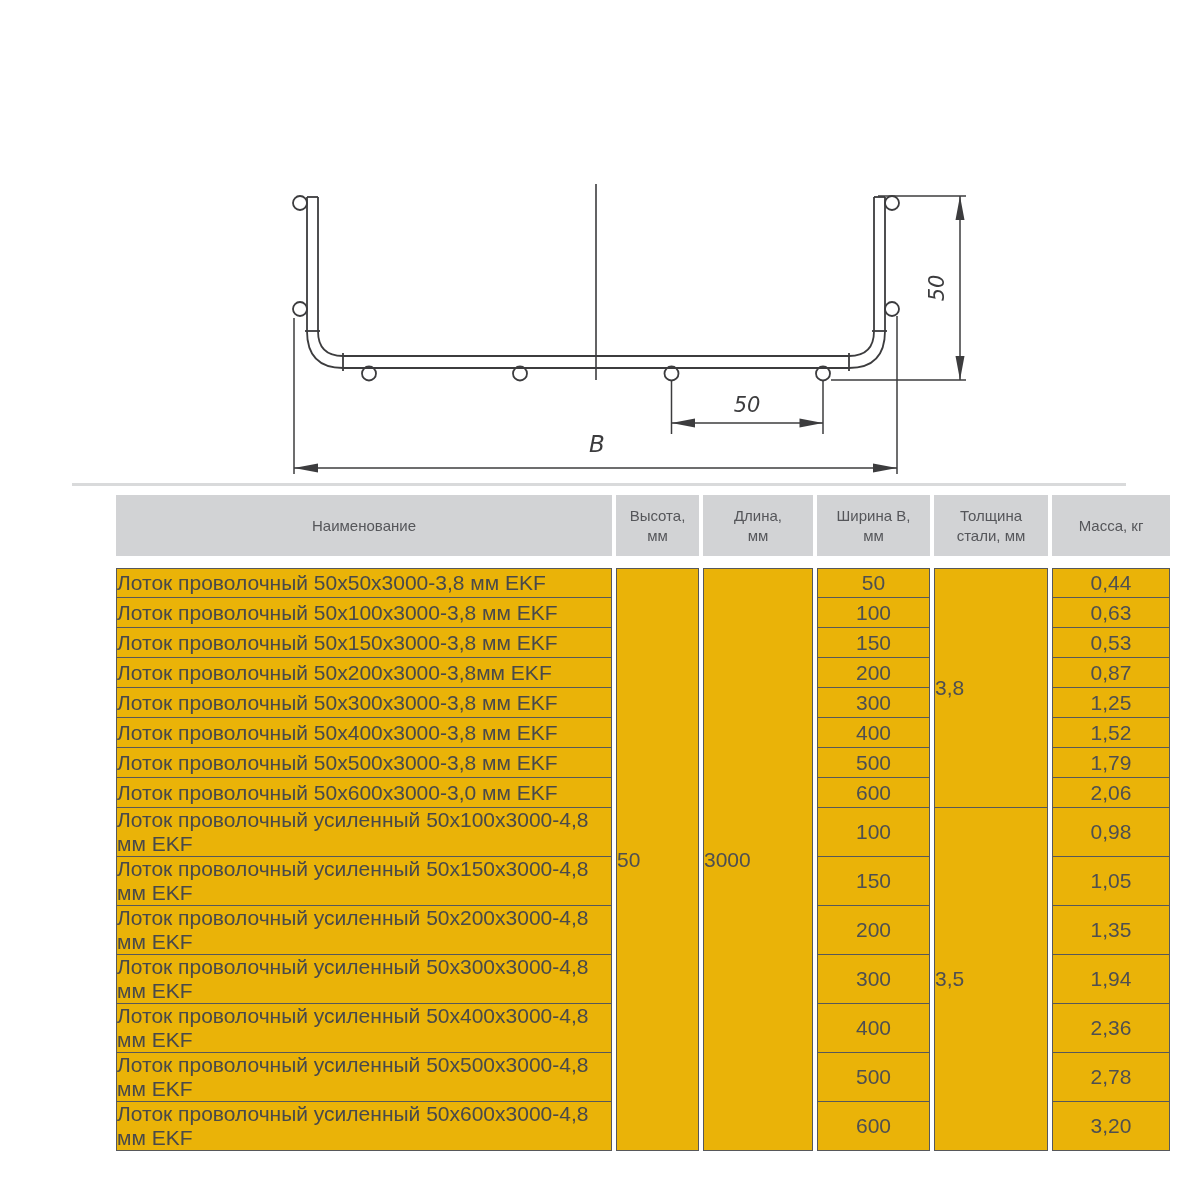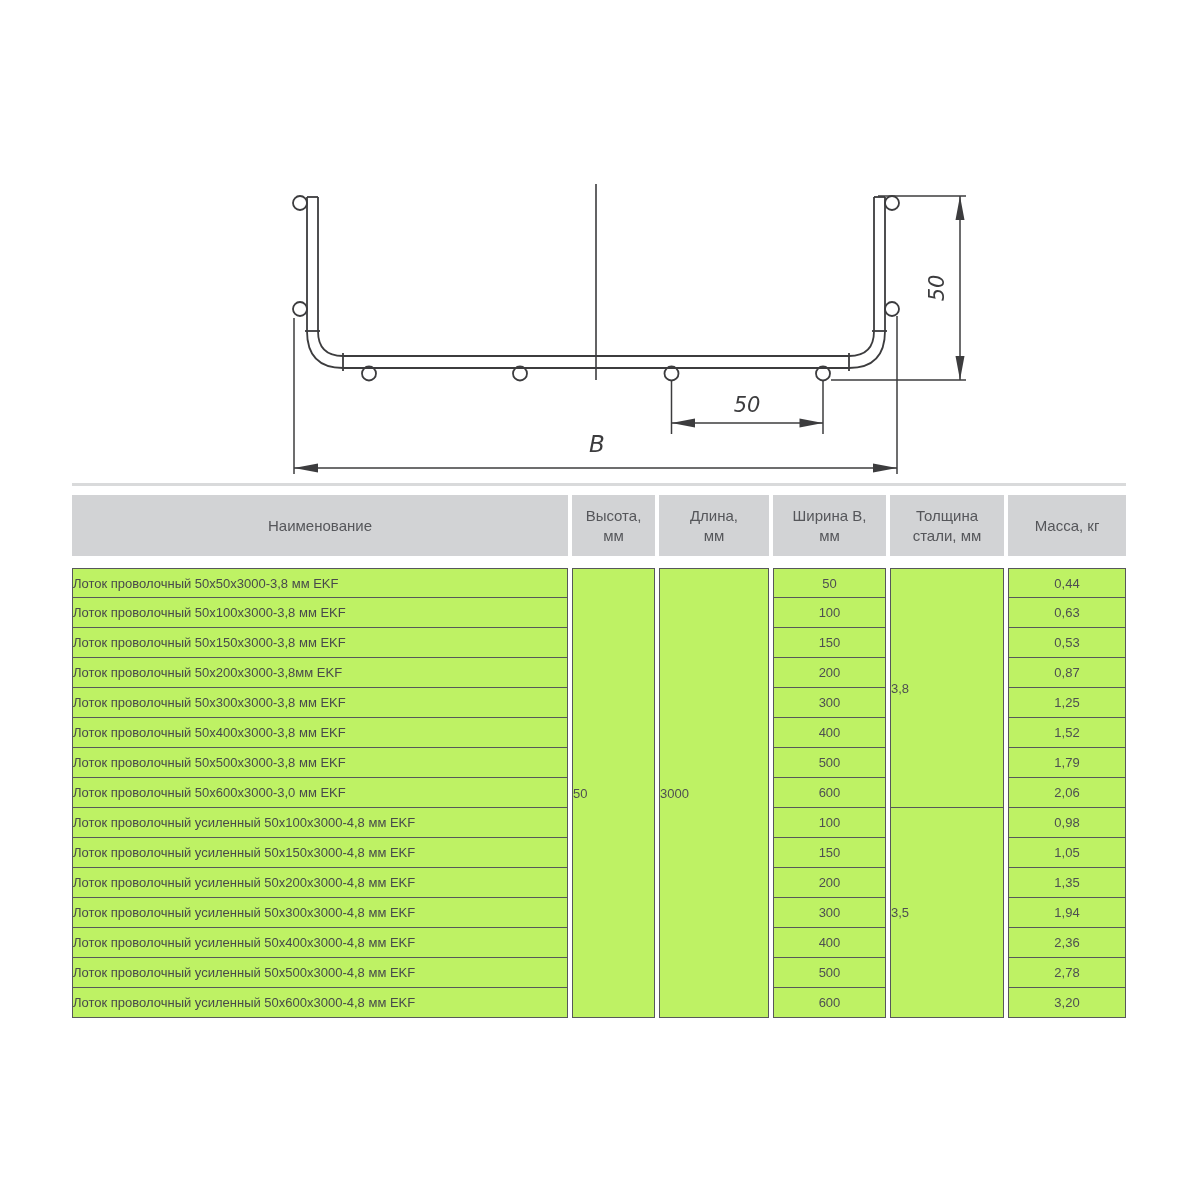--- a/index.html
+++ b/index.html
@@ -10,34 +10,34 @@
   }
   
   .drawing{position:absolute;left:0;top:0;width:1200px;height:500px;}
   .drawing svg{display:block;}
   .dim-label{font-family:"DejaVu Sans","Liberation Sans",sans-serif;font-style:italic;fill:#3c3c3e;}
   
   .table-wrap{position:absolute;left:68px;top:483px;width:1062px;}
   .top-strip{height:3px;background:#d9dadb;margin:0 4px 9px 4px;}
   table.spec{
     border-collapse:separate;border-spacing:4px 0;table-layout:fixed;
-    width:1062px;color:#4e4f51;
+    width:1062px;color:#4e4f51;margin-left:44px;
   }
   table.spec th,table.spec td{box-sizing:border-box;padding:0;}
   tr.head th{
     background:#d2d3d5;color:#55565a;font-weight:normal;font-size:15px;
     height:61px;text-align:center;vertical-align:middle;line-height:1.3;
     white-space:pre-line;
   }
   tr.head th.name-h{text-align:center;}
   tr.spacer td{height:12px;border:none;background:transparent;}
   tr.body{height:30px;}
   tr.body td{
-    border:1px solid #57585a;border-top:none;background:#bef264;
-    font-size:13px;vertical-align:middle;
+    border:1px solid #57585a;border-top:none;background:#eab308;
+    font-size:21px;vertical-align:middle;
   }
   tr.body.first td{border-top:1px solid #57585a;}
   td.name{ text-align:left;padding-left:10px;color:#48494b; }
   td.num{ text-align:center; }
   td.merged{ text-align:left; }
 </style>
 </head>
 <body>
 
 <div class="drawing">

